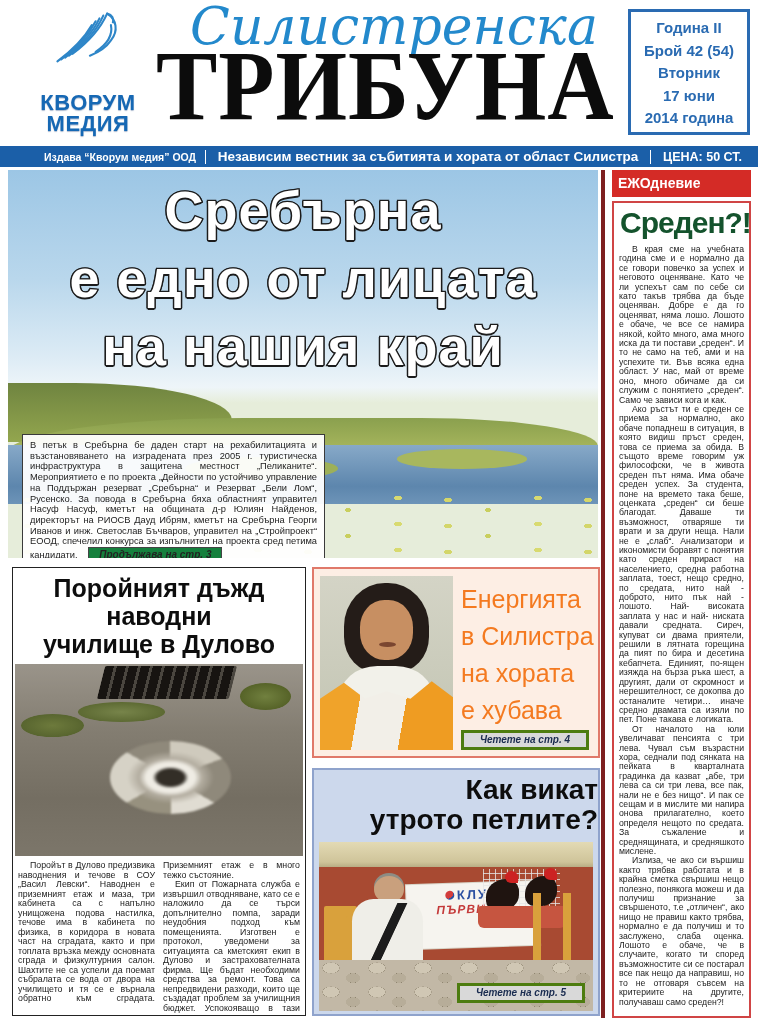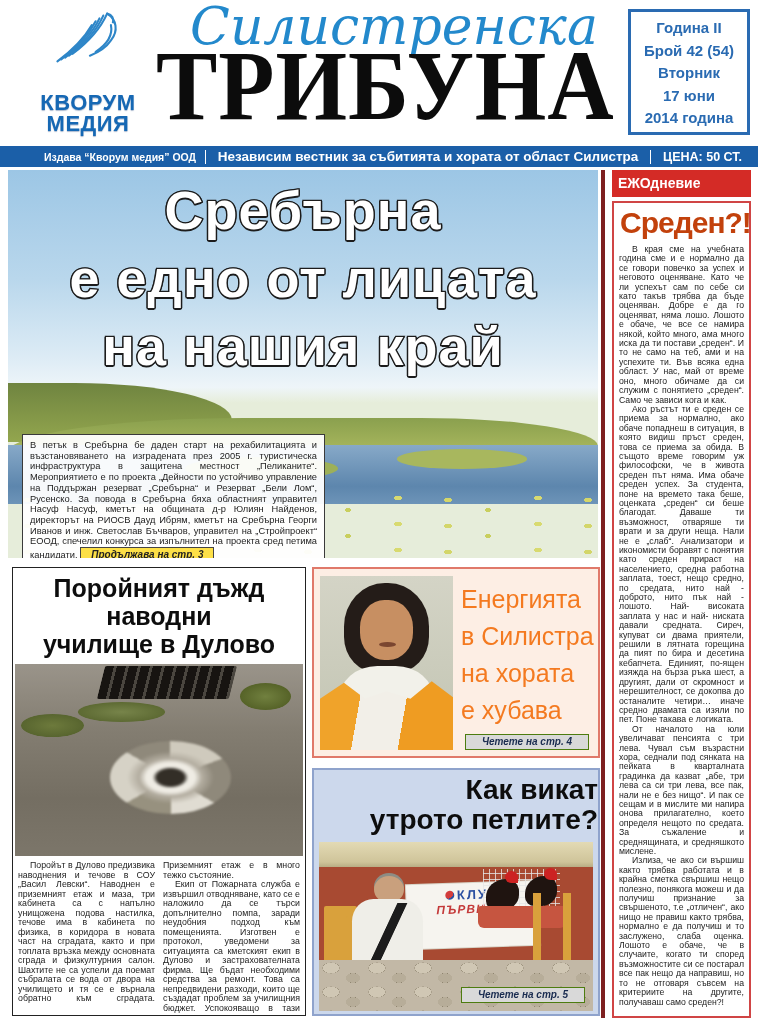--- a/index.html
+++ b/index.html
@@ -43,31 +43,31 @@
     background-image:radial-gradient(6px 4px at 20px 8px,#d3d66a 60%,transparent 61%),
       radial-gradient(5px 3px at 60px 18px,#c9cf5e 60%,transparent 61%),
       radial-gradient(7px 4px at 110px 6px,#d8da70 60%,transparent 61%);
     background-size:140px 26px; }
   .lead-headline { position:absolute; left:0; top:6px; width:100%; text-align:center; font-weight:bold; }
   .lead-headline div { font-size:54px; line-height:68px; color:#fff; letter-spacing:1px;
     -webkit-text-stroke:2.5px #1c1c1c; paint-order:stroke fill;
     text-shadow:1.5px 0 0 #1c1c1c,-1.5px 0 0 #1c1c1c,0 1.5px 0 #1c1c1c,0 -1.5px 0 #1c1c1c; }
   .lead-caption { position:absolute; left:14px; top:264px; width:303px; background:rgba(255,255,255,.95);
     border:1px solid #3a3a3a; padding:5px 7px 4px; font-size:9.3px; line-height:10.7px; text-align:justify; color:#222; }
-  .continue-box { display:inline-block; margin-left:0; background:#fde047; border:1px solid #444;
+  .continue-box { display:inline-block; margin-left:8px; background:#15803d; border:1px solid #444;
     font-weight:bold; font-style:italic; font-size:10px; line-height:13px; padding:0 10px; white-space:nowrap; }
 
   
   .v-divider { left:601px; top:170px; width:4px; height:848px; background:#7e2020; }
 
   
   .kicker { left:612px; top:170px; width:139px; height:27px; background:#d42b26; color:#fff; font-weight:bold;
             font-size:14px; line-height:26px; padding-left:6px; }
   .daily-box { left:612px; top:201px; width:139px; height:817px; border:2px solid #d04545; padding:3px 5px 0; overflow:hidden; }
-  .daily-title { font-size:30px; letter-spacing:-1px; margin:0 0 5px 1px; color:#c2410c; }
+  .daily-title { font-size:30px; letter-spacing:-1px; margin:0 0 5px 1px; color:#14532d; }
   .daily-box p { font-size:8.7px; line-height:9.4px; text-indent:13px; text-align:justify; color:#222; }
 
   
   .flood-box { left:12px; top:567px; width:294px; height:449px; border:1px solid #222; padding:2px; }
   .flood-headline { font-size:25px; line-height:28px; font-weight:bold; text-align:center; padding:4px 0 6px; color:#0d0d0d; }
   .flood-photo { position:relative; width:288px; height:192px; margin:0 auto; overflow:hidden;
     background:linear-gradient(180deg,#9a948a 0%,#837d71 35%,#746e62 70%,#7c766a); }
   .grate { position:absolute; left:30%; top:1%; width:46%; height:17%; background:#171411;
     transform:skewX(-14deg); border-radius:2px;
     background-image:repeating-linear-gradient(90deg,transparent 0 9px,#4a463f 9px 12px); }
@@ -88,21 +88,21 @@
     background:linear-gradient(180deg,#d4d4c6,#c2c4b2); }
   .hair { position:absolute; left:18%; top:4%; width:64%; height:52%; background:#241c18; border-radius:48% 48% 40% 40%; }
   .face { position:absolute; left:30%; top:14%; width:40%; height:34%; background:#c78f62; border-radius:46%; }
   .smile { position:absolute; left:44%; top:38%; width:13%; height:3%; background:#7a4630; border-radius:50%; }
   .shirt { position:absolute; left:14%; top:52%; width:72%; height:48%; background:#f2f1ea; border-radius:40% 40% 0 0; }
   .scarf { position:absolute; left:0; top:58%; width:100%; height:42%;
     background:linear-gradient(100deg,#f0a32a 0 30%,#f2efe8 30% 62%,#ef9c22 62% 100%);
     background-blend-mode:multiply; clip-path:polygon(0 30%,18% 8%,34% 30%,50% 20%,68% 30%,84% 6%,100% 28%,100% 100%,0 100%); }
   .energy-headline { position:absolute; left:147px; top:12px; width:136px; color:#f47a20; font-weight:normal;
     font-size:25px; line-height:37px; }
-  .read-box { background:#d9d9d9; border:1px solid #4d7c0f; font-weight:bold; font-style:italic; font-size:10px;
+  .read-box { background:#d9d9d9; border:3px solid #4d7c0f; font-weight:bold; font-style:italic; font-size:10px;
     line-height:14px; padding:0 16px; color:#1a2c50; white-space:nowrap; }
   .energy-read { position:absolute; right:9px; bottom:6px; }
 
   
   .rooster-box { left:312px; top:768px; width:288px; height:248px; background:#ccd8ec; border:2px solid #8fa3cc; }
   .rooster-headline { font-size:28px; line-height:30px; font-weight:bold; text-align:right; padding-top:5px; color:#0d0d0d; }
   .rooster-photo { position:absolute; left:5px; top:72px; width:274px; height:169px; overflow:hidden; background:#a84a32; }
   .r-top { position:absolute; left:0; top:0; width:100%; height:15%;
     background:linear-gradient(180deg,#e3dab4,#cfc49a 80%,#b8ad84); }
   .r-floor { position:absolute; left:0; top:70%; width:100%; height:30%; background:#c2b8a6;

